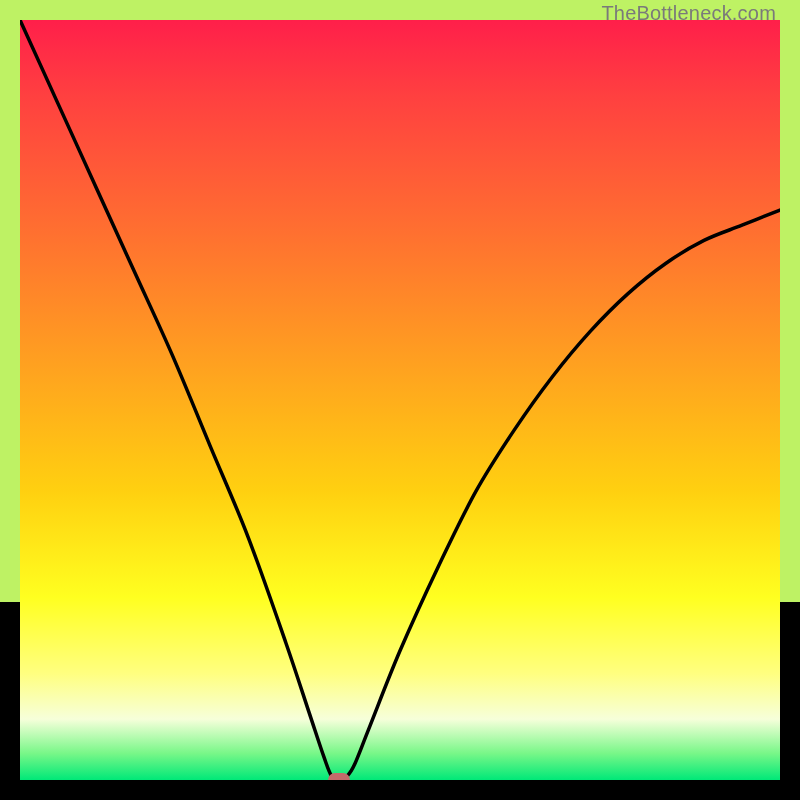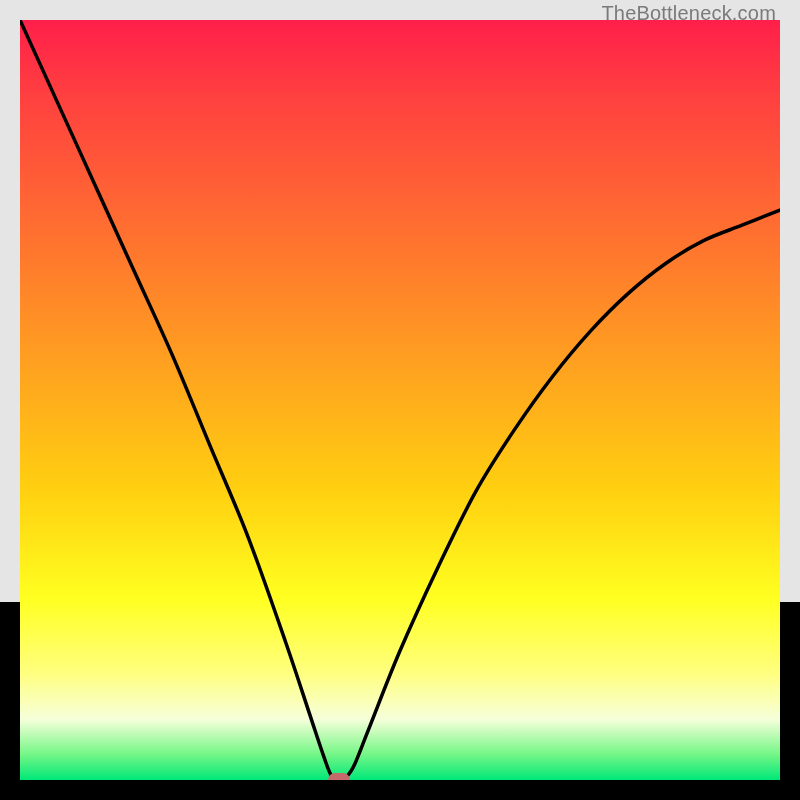--- a/index.html
+++ b/index.html
@@ -7,21 +7,21 @@
     padding: 0;
     width: 800px;
     height: 800px;
     overflow: hidden;
     font-family: Arial, Helvetica, sans-serif;
     background: #000;
   }
   .frame {
     width: 800px;
     height: 602px;
-    background: #e5e5e5;
+    background: #bef264;
     position: relative;
   }
   .plot {
     position: absolute;
     left: 20px;
     top: 20px;
     width: 760px;
     height: 760px;
     overflow: hidden;
   }

